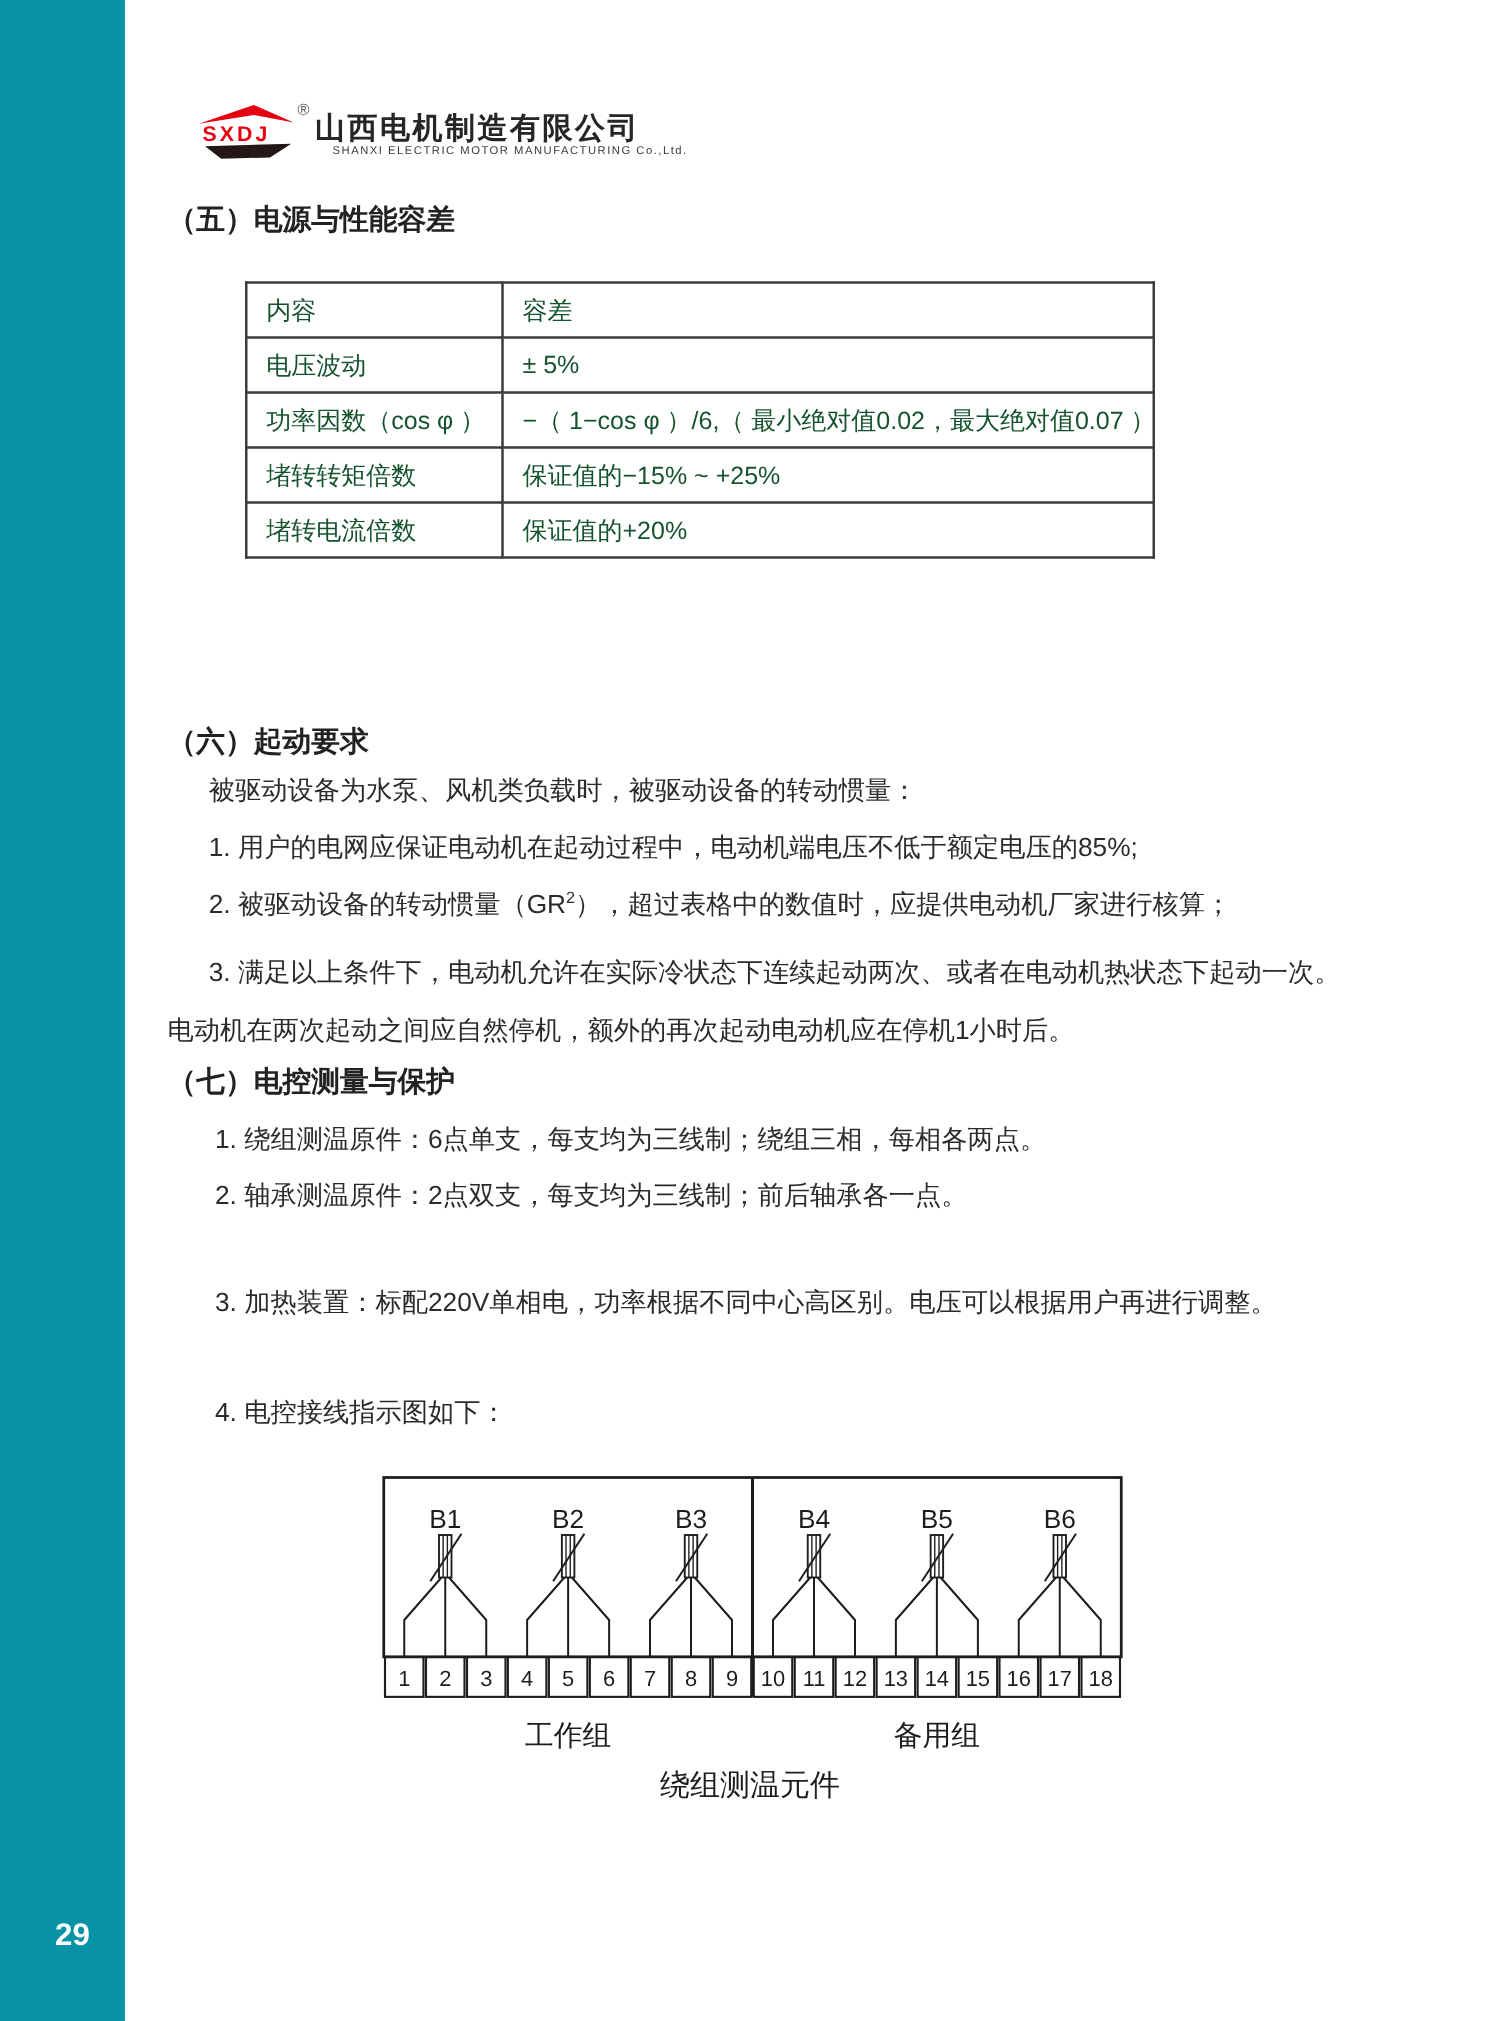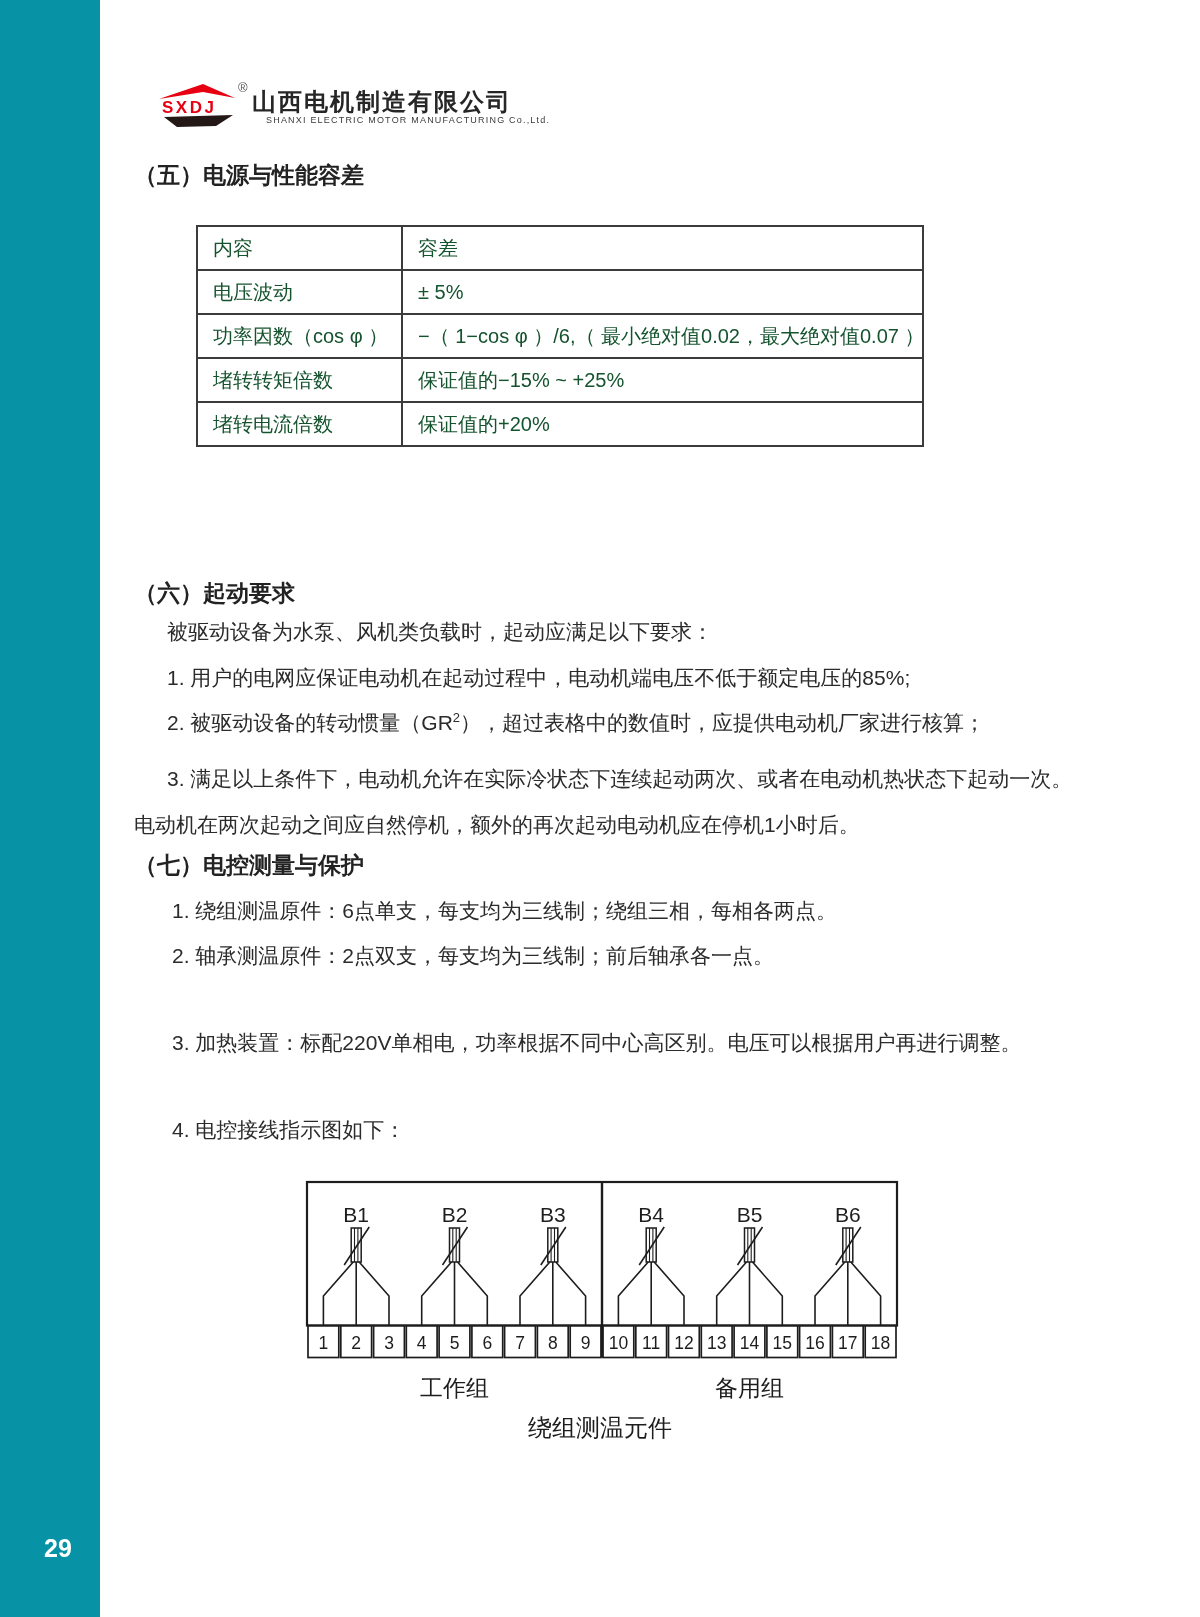--- a/index.html
+++ b/index.html
@@ -104,21 +104,21 @@
         <td>保证值的−15% ~ +25%</td>
       </tr>
       <tr>
         <td>堵转电流倍数</td>
         <td>保证值的+20%</td>
       </tr>
     </tbody>
   </table>
 
   <div class="sec-title" id="s6-title">（六）起动要求</div>
-  <div class="para" id="s6-intro">被驱动设备为水泵、风机类负载时，起动应满足以下要求：</div>
+  <div class="para" id="s6-intro">被驱动设备为水泵、风机类负载时，被驱动设备的转动惯量：</div>
   <div class="para" id="s6-item1">1. 用户的电网应保证电动机在起动过程中，电动机端电压不低于额定电压的85%;</div>
   <div class="para" id="s6-item2"><span>2. 被驱动设备的转动惯量（GR</span><sup>2</sup><span>），超过表格中的数值时，应提供电动机厂家进行核算；</span></div>
   <div class="para-wrap" id="s6-item3">3. 满足以上条件下，电动机允许在实际冷状态下连续起动两次、或者在电动机热状态下起动一次。电动机在两次起动之间应自然停机，额外的再次起动电动机应在停机1小时后。</div>
 
   <div class="sec-title" id="s7-title">（七）电控测量与保护</div>
   <div class="para" id="s7-item1">1. 绕组测温原件：6点单支，每支均为三线制；绕组三相，每相各两点。</div>
   <div class="para" id="s7-item2">2. 轴承测温原件：2点双支，每支均为三线制；前后轴承各一点。</div>
   <div class="para-wrap" id="s7-item3">3. 加热装置：标配220V单相电，功率根据不同中心高区别。电压可以根据用户再进行调整。</div>
   <div class="para" id="s7-item4">4. 电控接线指示图如下：</div>
 

